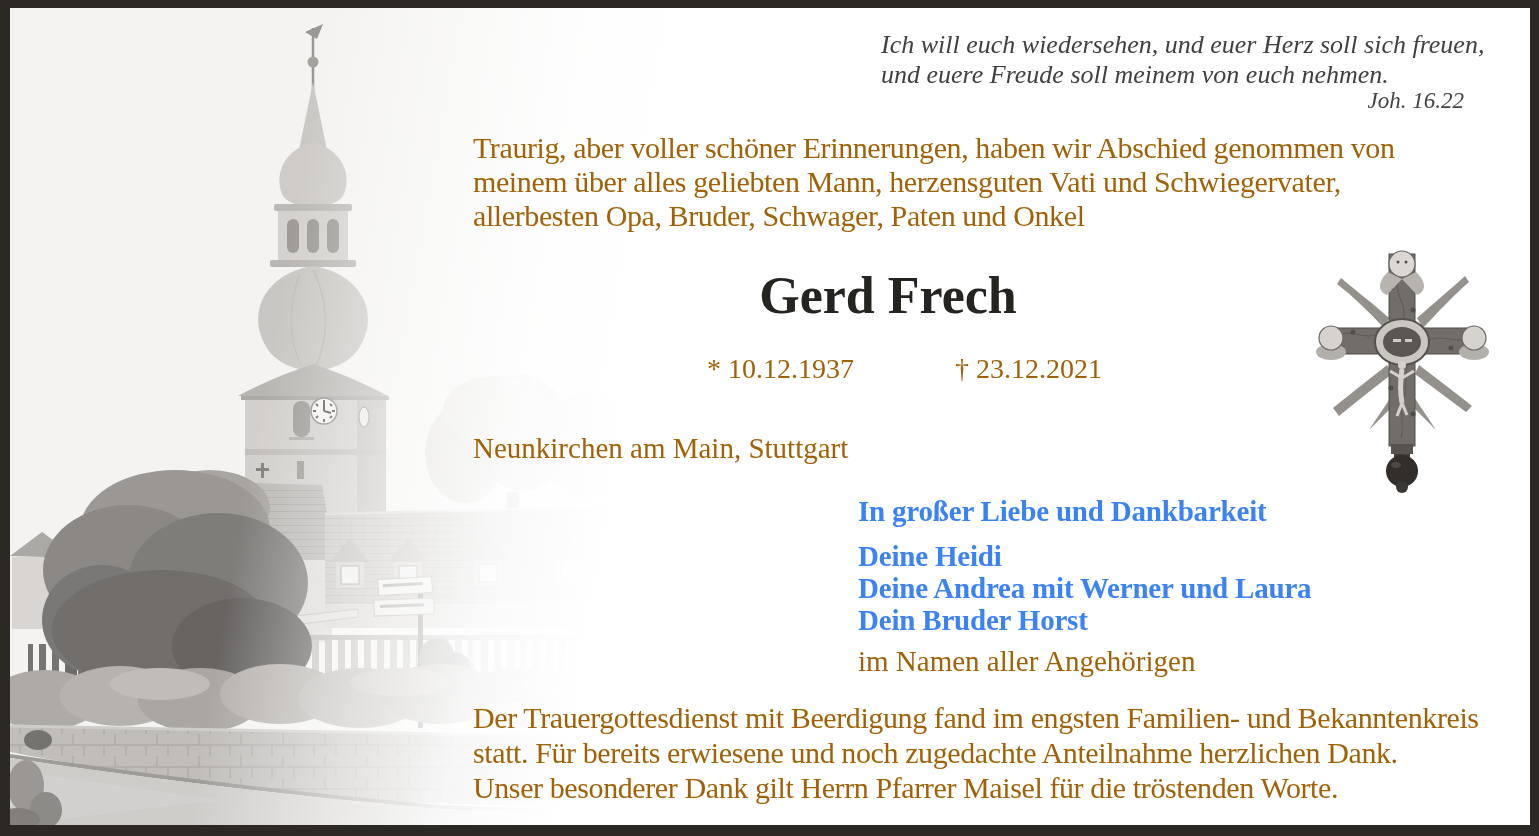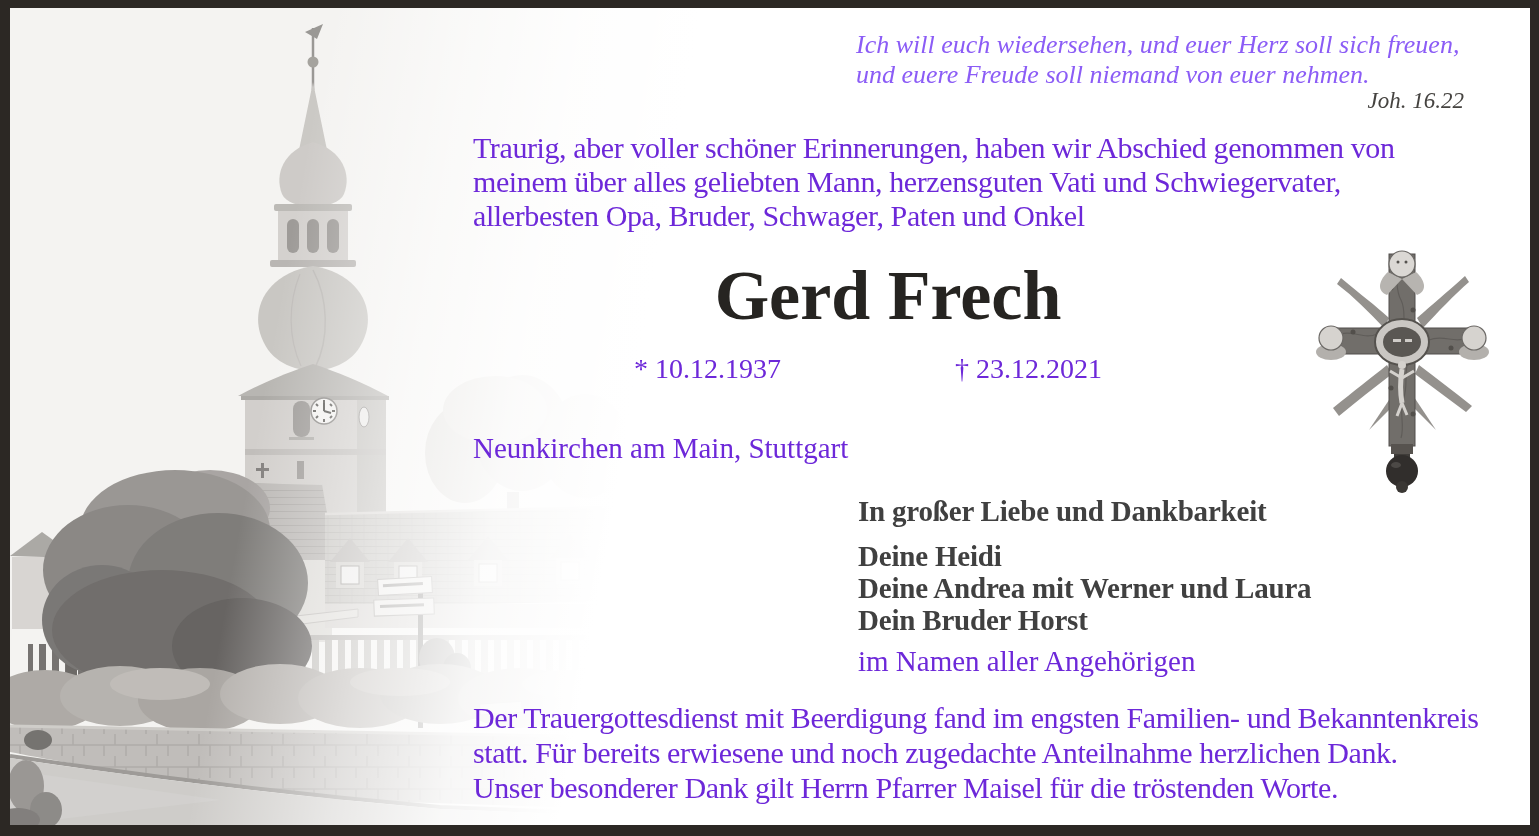--- a/index.html
+++ b/index.html
@@ -19,27 +19,27 @@
     position:absolute; inset:0;
     background:linear-gradient(100deg,
       rgba(255,255,255,0) 38%,
       rgba(255,255,255,0.55) 55%,
       rgba(255,255,255,0.88) 68%,
       #ffffff 82%);
   }
   .haze { position:absolute; inset:0; background:rgba(255,255,255,0.14); }
 
   
-  .t { position:absolute; z-index:3; white-space:nowrap; color:#6d28d9; }
-  .quote   { font-style:italic; font-size:26px; line-height:30px; color:#8b5cf6; }
+  .t { position:absolute; z-index:3; white-space:nowrap; color:#a16207; }
+  .quote   { font-style:italic; font-size:26px; line-height:30px; color:#404040;margin-left:25px; }
   .quoteRef{ font-style:italic; font-size:23px; color:#454340; text-align:right; }
   .body30  { font-size:30px; line-height:34px; letter-spacing:-0.4px; }
-  .name    { font-weight:bold; font-size:70px; line-height:76px; color:#262421; text-align:center; }
+  .name    { font-weight:bold; font-size:52px; line-height:76px; color:#262421; text-align:center; }
   .dates   { font-size:28px; }
-  .bold29  { font-weight:bold; font-size:29px; color:#404040; letter-spacing:-0.2px; }
+  .bold29  { font-weight:bold; font-size:29px; color:#3b82f6; letter-spacing:-0.2px; }
   .reg29   { font-size:29px;margin-top:8px; }
   .cruci   { position:absolute; z-index:2; }
 </style>
 </head>
 <body>
 
 <div id="canvas">
   <div class="inner">
 
     <div class="photo">
@@ -264,33 +264,33 @@
         <rect x="86" y="206" width="22" height="10" fill="#57534f"></rect>
         <rect x="89" y="216" width="16" height="5" fill="#3f3c39"></rect>
         <circle cx="97" cy="233" r="16" fill="#312e2c"></circle>
         <ellipse cx="91" cy="227" rx="5" ry="3" fill="#5a5754" opacity="0.65"></ellipse>
         <circle cx="97" cy="249" r="6" fill="#3a3734"></circle>
       </svg>
     </div>
 
     <div class="t quote" style="left:846px; top:22px;">
       <div>Ich will euch wiedersehen, und euer Herz soll sich freuen,</div>
-      <div>und euere Freude soll niemand von euer nehmen.</div>
+      <div>und euere Freude soll meinem von euch nehmen.</div>
     </div>
     <div class="t quoteRef" style="left:1154px; top:80px; width:300px;font-style:italic;">Joh. 16.22</div>
 
     <div class="t body30" style="left:463px; top:123px;">
       <div>Traurig, aber voller schöner Erinnerungen, haben wir Abschied genommen von</div>
       <div>meinem über alles geliebten Mann, herzensguten Vati und Schwiegervater,</div>
       <div>allerbesten Opa, Bruder, Schwager, Paten und Onkel</div>
     </div>
 
     <div class="t name" style="left:463px; top:250px; width:830px;">Gerd Frech</div>
 
-    <div class="t dates" style="left:624px; top:345px;">* 10.12.1937</div>
+    <div class="t dates" style="left:697px; top:345px;">* 10.12.1937</div>
     <div class="t dates" style="left:945px; top:345px;">† 23.12.2021</div>
 
     <div class="t reg29" style="left:463px; top:416px;">Neunkirchen am Main, Stuttgart</div>
 
     <div class="t bold29" style="left:848px; top:487px;">In großer Liebe und Dankbarkeit</div>
     <div class="t bold29" style="left:848px; top:532px;">Deine Heidi</div>
     <div class="t bold29" style="left:848px; top:564px;text-align:center;">Deine Andrea mit Werner und Laura</div>
     <div class="t bold29" style="left:848px; top:596px;">Dein Bruder Horst</div>
     <div class="t reg29" style="left:848px; top:629px;">im Namen aller Angehörigen</div>
 

